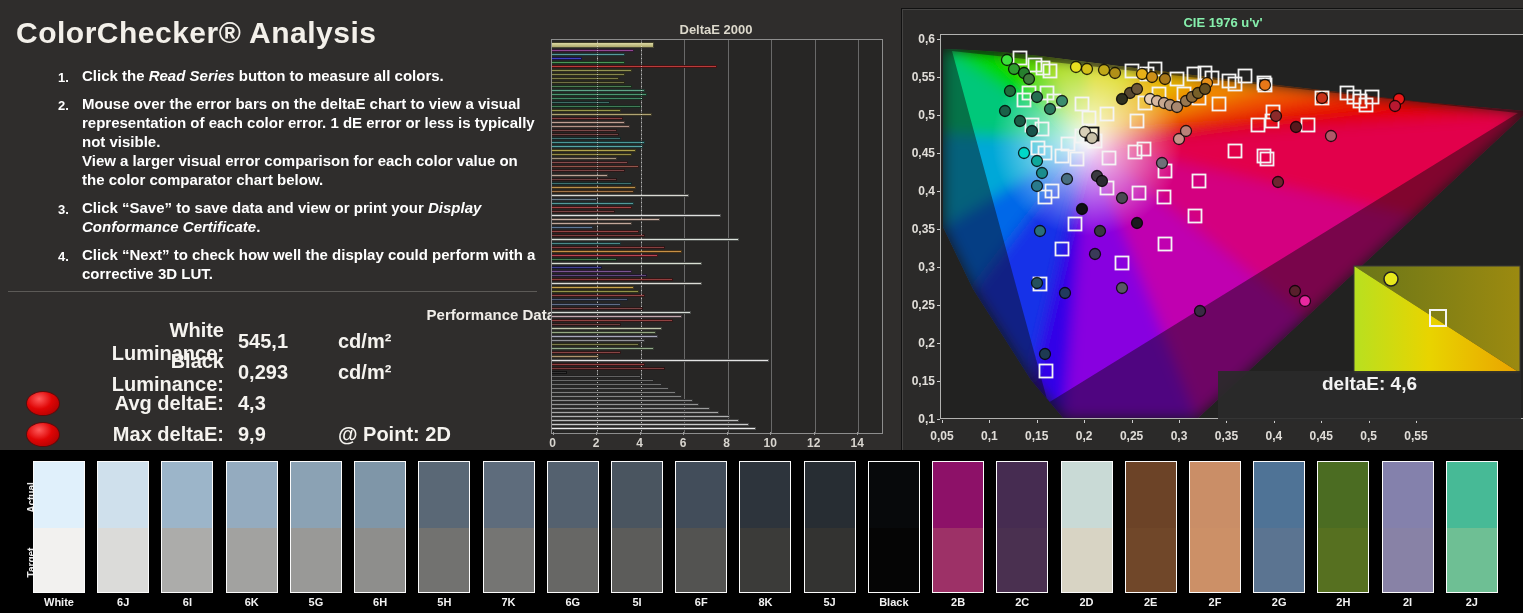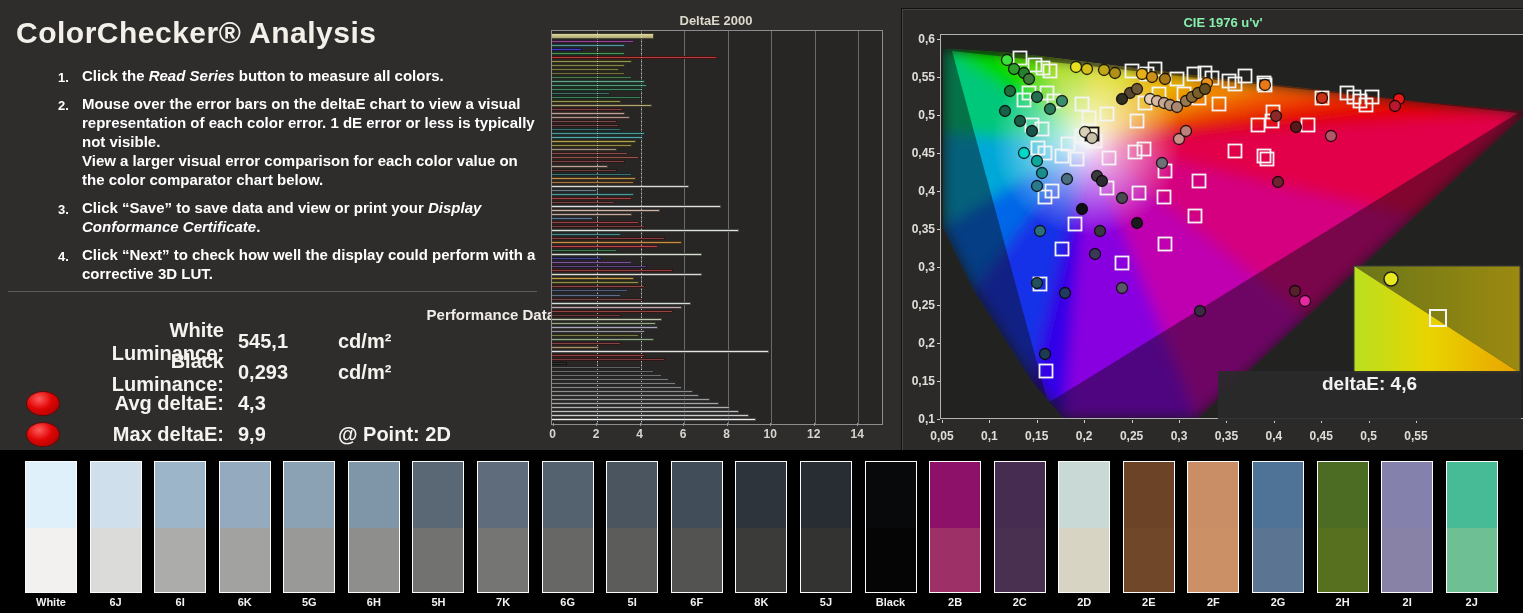--- a/index.html
+++ b/index.html
@@ -18,21 +18,21 @@
   #perf-rows{left:0;top:326px;width:545px;}
   .perf-row{display:flex;align-items:center;height:31px;color:#f5f3ef;font-size:20px;font-weight:600;}
   .led-cell{width:68px;display:flex;justify-content:flex-start;padding-left:26px;box-sizing:border-box;}
   .led{width:32px;height:23px;border-radius:50%;
        background:radial-gradient(ellipse at 38% 30%, #ff5c5c 0%, #e00505 45%, #9c0000 100%);
        border:1px solid #5a0c0c;}
   .perf-label{width:156px;text-align:right;}
   .perf-value{width:78px;padding-left:14px;}
   .perf-unit{padding-left:22px;}
   
-  #delta-panel{left:545px;top:8px;width:352px;height:440px;}
+  #delta-panel{left:545px;top:17px;width:352px;height:440px;}
   #delta-title{left:6px;top:5px;width:330px;text-align:center;font-size:13px;color:#dcd8cb;font-weight:600;}
   #delta-plot{left:6px;top:22px;width:330px;height:393px;border:1px solid #8d8d8d;background:#272625;}
   .dgrid{position:absolute;top:0;bottom:0;width:1px;background:#696969;}
   #delta-bars{position:absolute;left:0;top:0;right:0;bottom:0;display:flex;flex-direction:column;
               justify-content:space-around;padding:1px 0;}
   .dbar{height:3px;border:1px solid rgba(0,0,0,.65);border-left:none;box-sizing:border-box;
         background-image:linear-gradient(to bottom, rgba(255,255,255,.25), rgba(0,0,0,.2));}
   .dbar.hl{height:6px;}
   .ddash{position:absolute;top:2px;bottom:2px;width:1px;opacity:.55;
          background:repeating-linear-gradient(to bottom,#ffffff 0 1px,transparent 1px 4px);}
@@ -47,21 +47,21 @@
   .cylab{position:absolute;width:30px;text-align:right;font-size:12px;font-weight:600;color:#e0ddd8;left:3px;}
   .cytick{position:absolute;left:35px;width:3px;height:1px;background:#cfcfcf;}
   .cxlab{position:absolute;top:420px;width:40px;margin-left:-20px;text-align:center;
          font-size:12px;font-weight:600;color:#e0ddd8;}
   .cxtick{position:absolute;top:411px;width:1px;height:3px;background:#cfcfcf;}
   #cie-tooltip-text{left:316px;top:362px;width:303px;height:50px;background:rgba(42,42,42,.92);
         color:#f2f2f2;font-size:19px;font-weight:600;text-align:center;line-height:25px;}
   
   #strip{left:0;top:450px;width:1523px;height:163px;background:#000;}
   #strip-cols{position:absolute;left:25px;right:25px;top:11px;display:flex;justify-content:space-between;}
-  .sw-col{width:52px;}
+  .sw-col{width:52px;margin-left:8px;}
   .sw-box{border:1px solid #fbfbfb;}
   .sw-actual{height:66px;}
   .sw-target{height:64px;}
   .sw-label{margin-top:3px;text-align:center;color:#f2f2f2;font-size:11px;font-weight:700;}
   .side-label{position:absolute;left:1px;color:#e8e8e8;font-size:10px;font-weight:700;
         transform:rotate(-90deg);transform-origin:center;width:60px;text-align:center;}
 </style>
 </head>
 <body>
 

